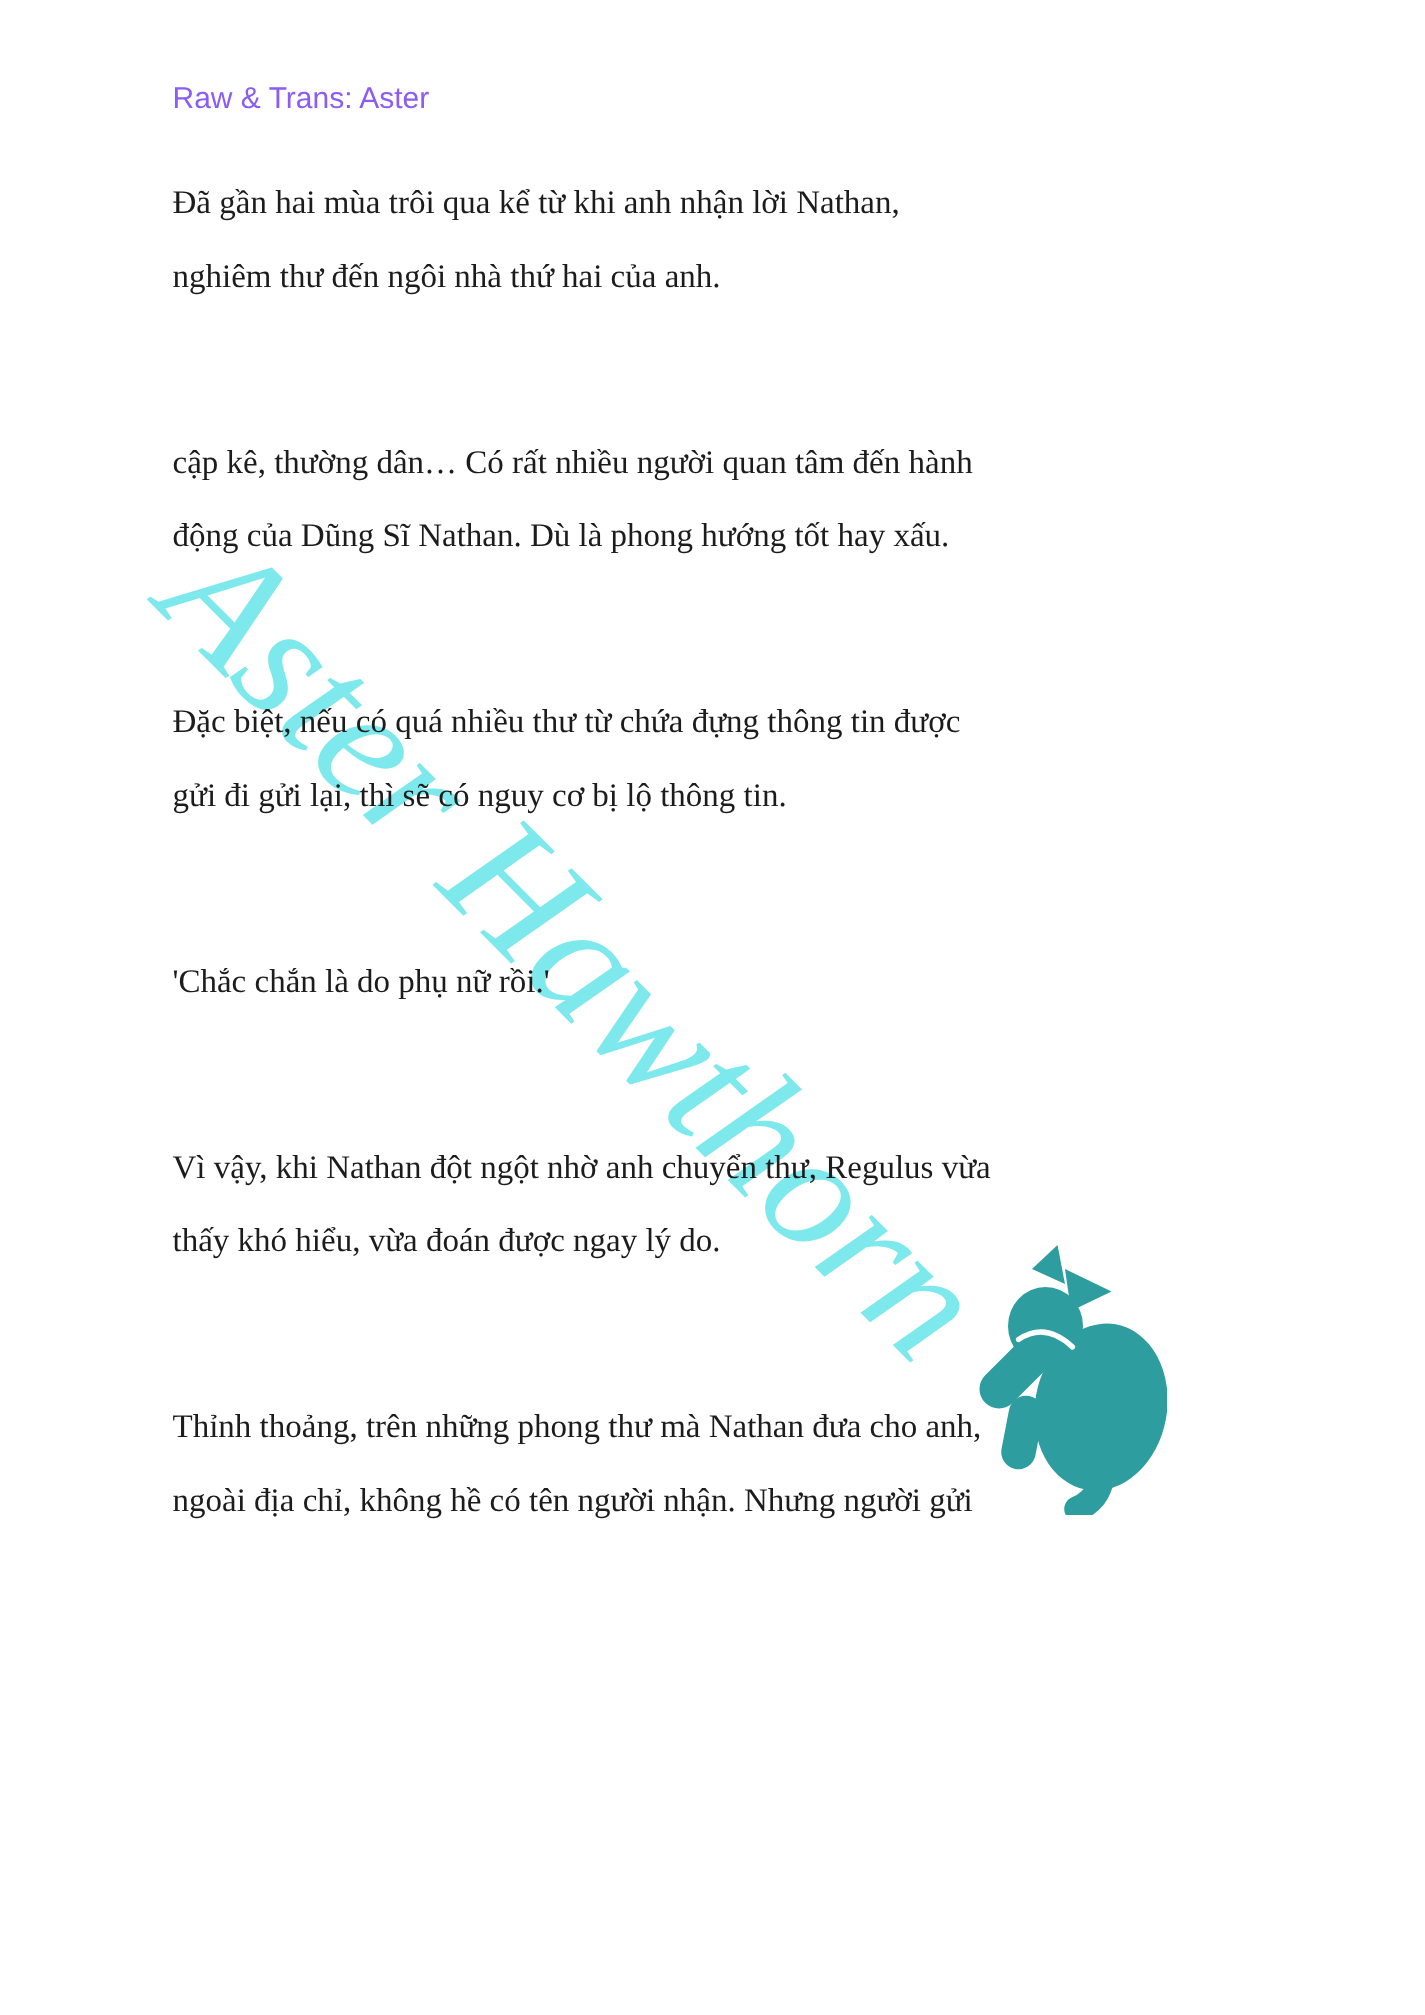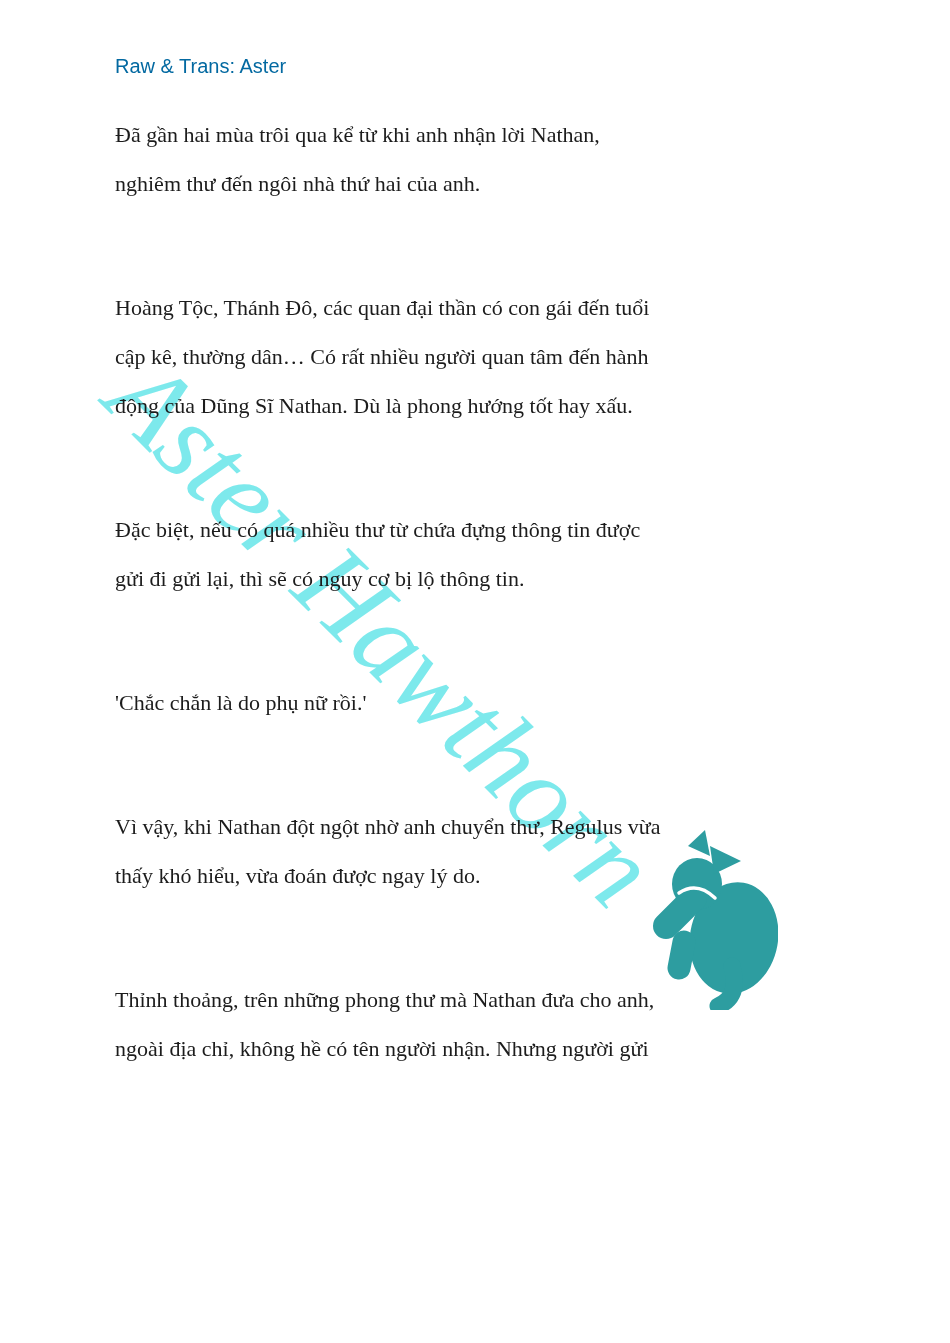--- a/index.html
+++ b/index.html
@@ -31,21 +31,21 @@
     pointer-events: none;
   }
   .credits-header {
     position: absolute;
     left: 115px;
     top: 54px;
     z-index: 1;
     font-family: "Liberation Sans", "DejaVu Sans", sans-serif;
     font-size: 20px;
     line-height: 24px;
-    color: #0369a1;
+    color: #8b5cf6;
     white-space: nowrap;
     text-align: right;
   }
   .content {
     position: absolute;
     left: 115px;
     top: 110px;
     right: 80px;
     z-index: 1;
     color: #1c1c1c;
@@ -79,21 +79,20 @@
   <div class="credits-header">Raw &amp; Trans: Aster</div>
 
   <div class="content">
 
     <p class="para">
       <span class="line">Đã gần hai mùa trôi qua kể từ khi anh nhận lời Nathan,</span>
       <span class="line">nghiêm thư đến ngôi nhà thứ hai của anh.</span>
     </p>
 
     <p class="para">
-      <span class="line">Hoàng Tộc, Thánh Đô, các quan đại thần có con gái đến tuổi</span>
       <span class="line">cập kê, thường dân… Có rất nhiều người quan tâm đến hành</span>
       <span class="line">động của Dũng Sĩ Nathan. Dù là phong hướng tốt hay xấu.</span>
     </p>
 
     <p class="para">
       <span class="line">Đặc biệt, nếu có quá nhiều thư từ chứa đựng thông tin được</span>
       <span class="line">gửi đi gửi lại, thì sẽ có nguy cơ bị lộ thông tin.</span>
     </p>
 
     <p class="para">

